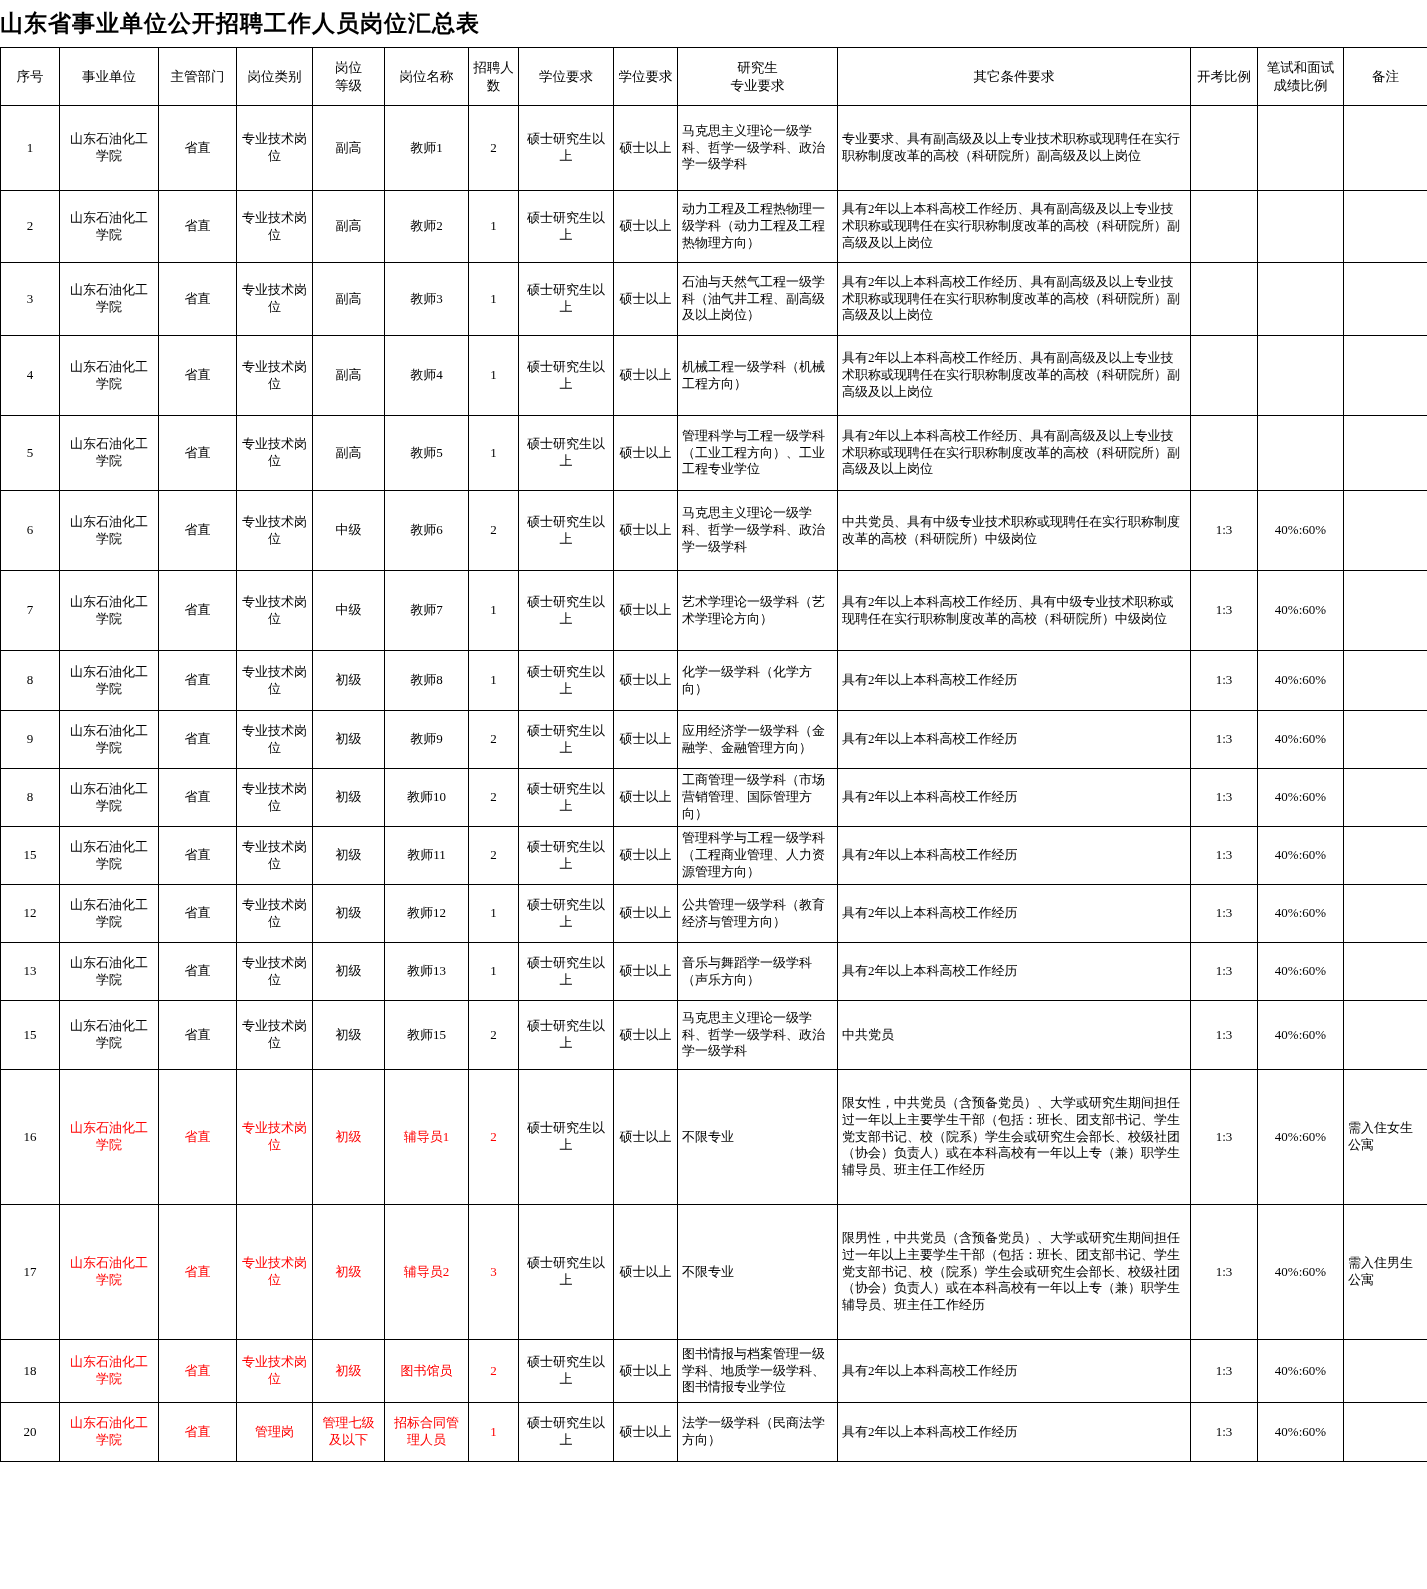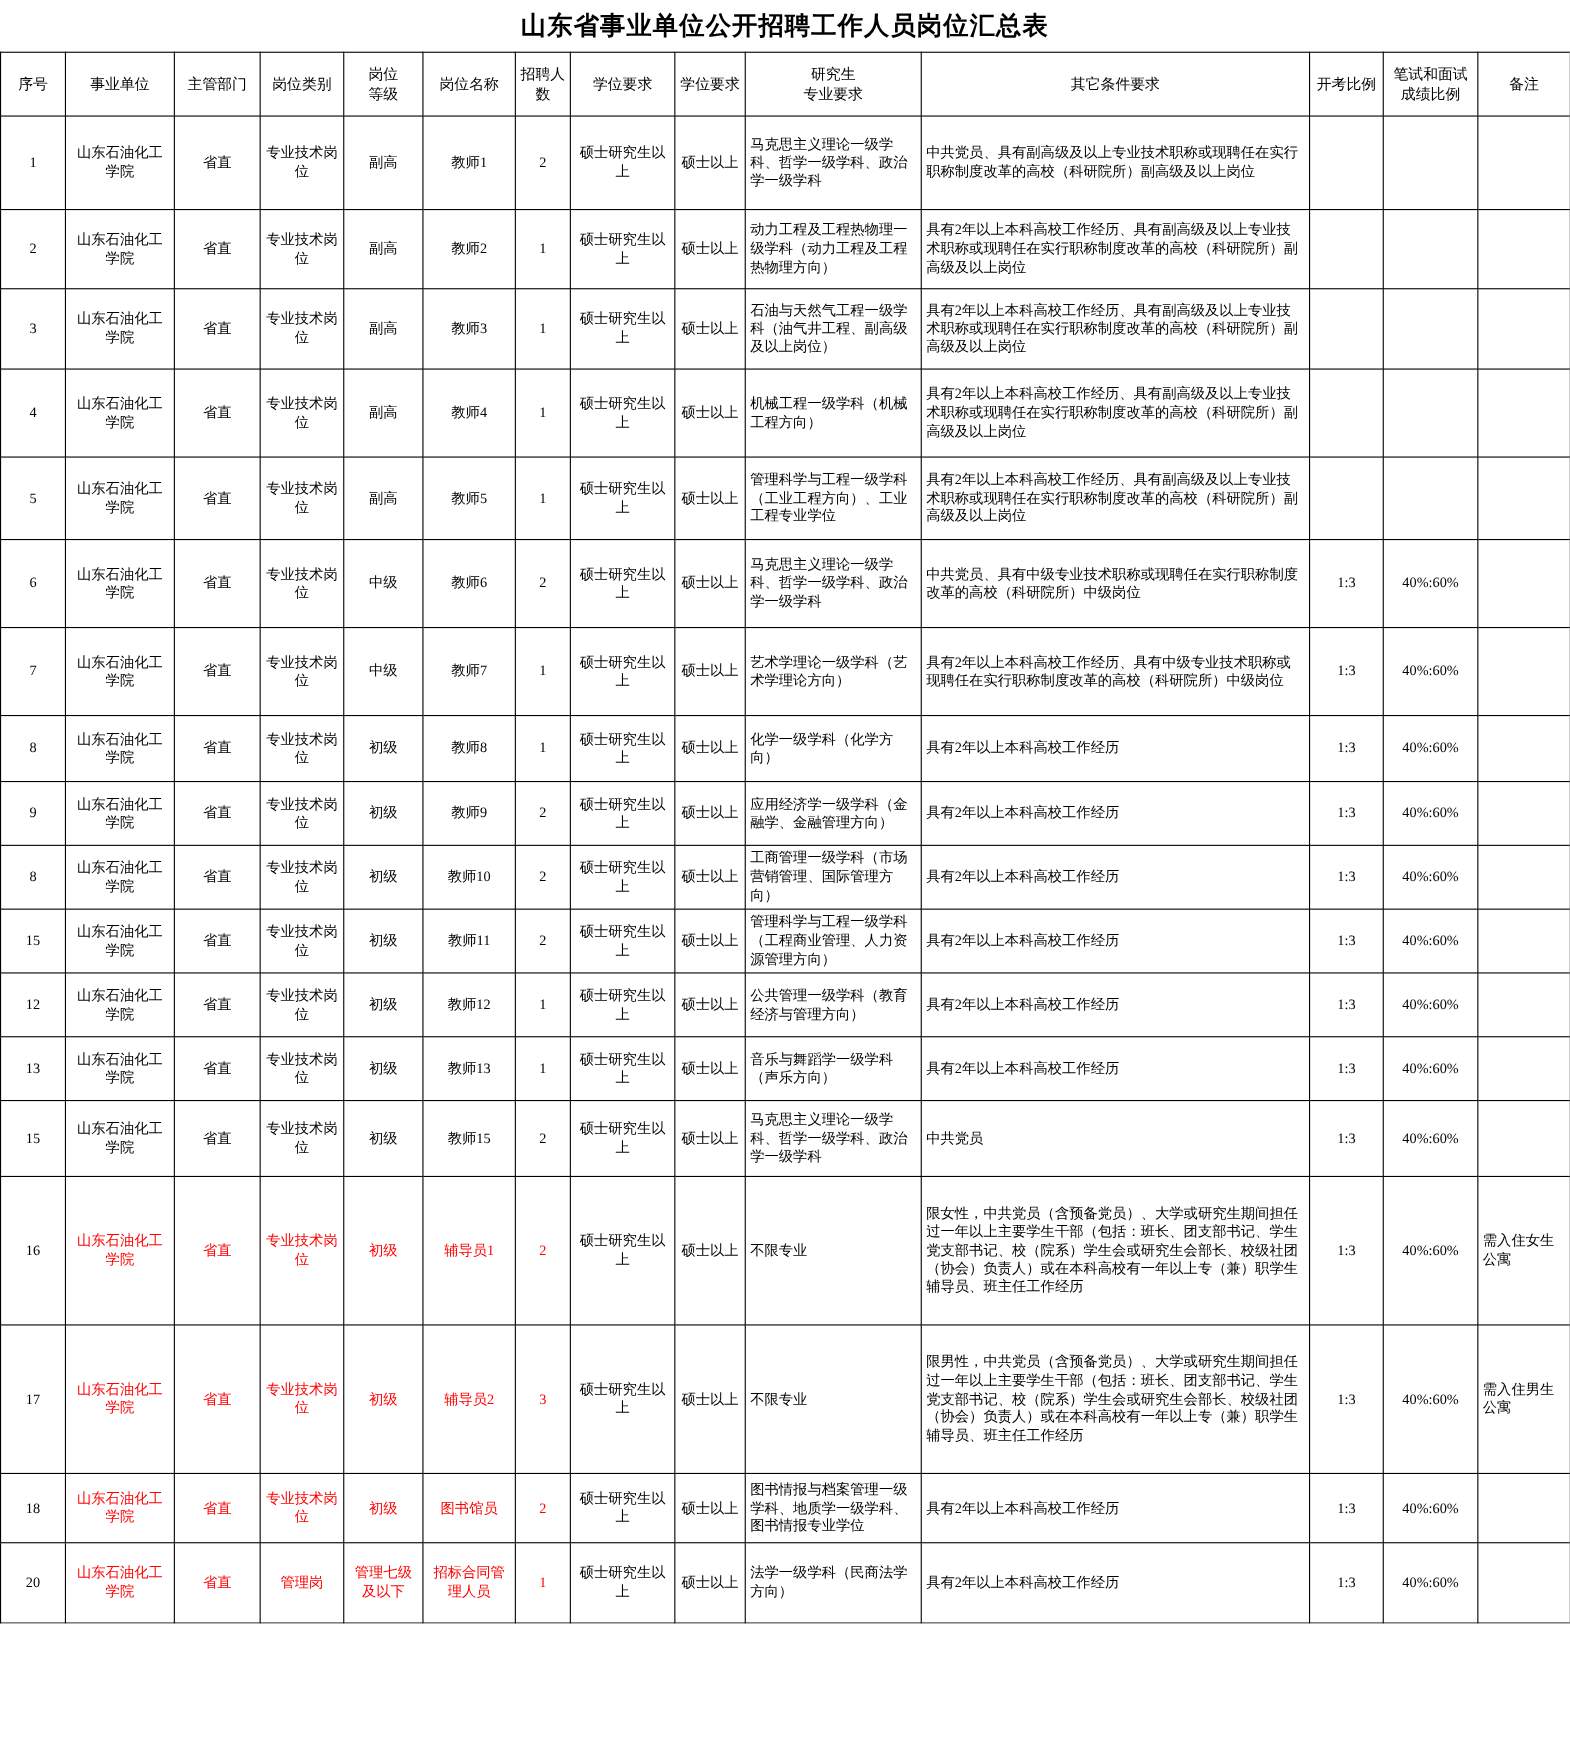--- a/index.html
+++ b/index.html
@@ -9,21 +9,20 @@
     font-family: "Liberation Serif", serif;
     color: #000000;
   }
   .page {
     width: 1427px;
     background: #ffffff;
   }
   .title {
     height: 47px;
     line-height: 47px;
-    text-align: center;
     font-size: 23px;
     font-weight: bold;
     letter-spacing: 1px;
   }
   table.grid {
     border-collapse: collapse;
     table-layout: fixed;
     width: 1427px;
   }
   table.grid th, table.grid td {
@@ -98,21 +97,21 @@
           <td>1</td>
           <td>山东石油化工学院</td>
           <td>省直</td>
           <td>专业技术岗位</td>
           <td>副高</td>
           <td>教师1</td>
           <td>2</td>
           <td>硕士研究生以上</td>
           <td>硕士以上</td>
           <td class="left">马克思主义理论一级学科、哲学一级学科、政治学一级学科</td>
-          <td class="left">中共党员、具有副高级及以上专业技术职称或现聘任在实行职称制度改革的高校（科研院所）副高级及以上岗位</td>
+          <td class="left">专业要求、具有副高级及以上专业技术职称或现聘任在实行职称制度改革的高校（科研院所）副高级及以上岗位</td>
           <td></td>
           <td></td>
           <td class="left"></td>
         </tr>
         <tr style="height: 72px;">
           <td>2</td>
           <td>山东石油化工学院</td>
           <td>省直</td>
           <td>专业技术岗位</td>
           <td>副高</td>
@@ -359,21 +358,21 @@
           <td class="red">图书馆员</td>
           <td class="red">2</td>
           <td>硕士研究生以上</td>
           <td>硕士以上</td>
           <td class="left">图书情报与档案管理一级学科、地质学一级学科、图书情报专业学位</td>
           <td class="left">具有2年以上本科高校工作经历</td>
           <td>1:3</td>
           <td>40%:60%</td>
           <td class="left"></td>
         </tr>
-        <tr style="height: 73px;">
+        <tr style="height: 59px;">
           <td>20</td>
           <td class="red">山东石油化工学院</td>
           <td class="red">省直</td>
           <td class="red">管理岗</td>
           <td class="red">管理七级及以下</td>
           <td class="red">招标合同管理人员</td>
           <td class="red">1</td>
           <td>硕士研究生以上</td>
           <td>硕士以上</td>
           <td class="left">法学一级学科（民商法学方向）</td>

